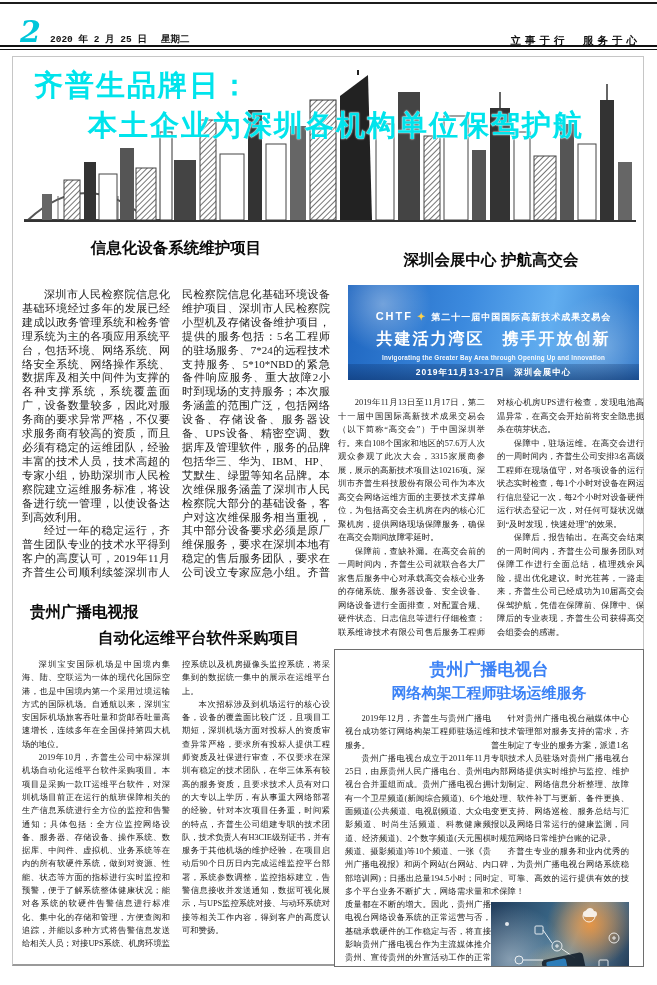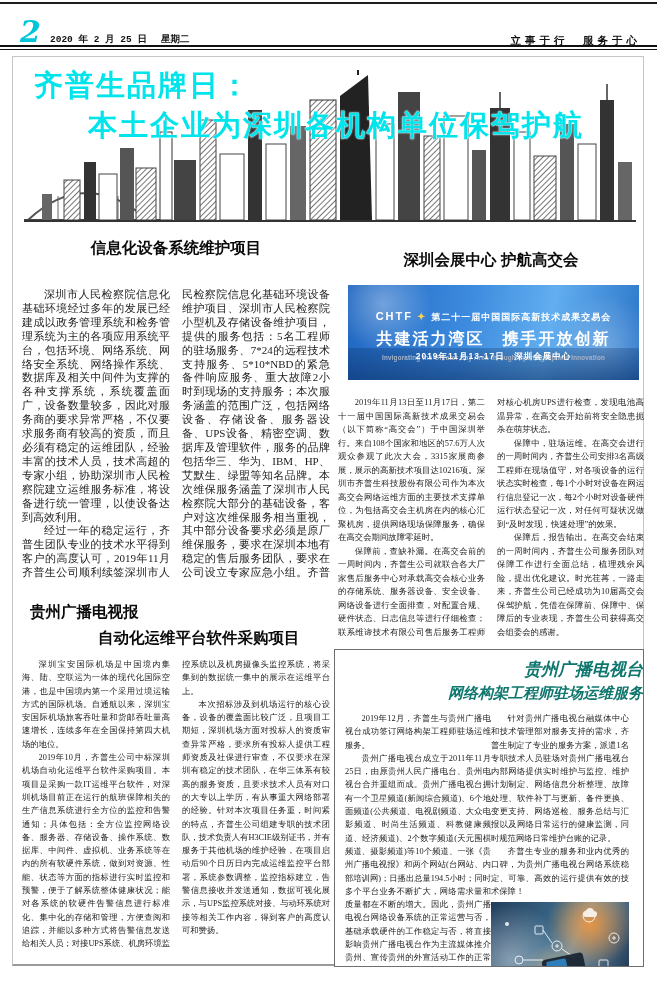--- a/index.html
+++ b/index.html
@@ -58,29 +58,29 @@
       linear-gradient(100deg,#1f66c0 0%,#3c8ade 40%,#62aef0 68%,#2a74c8 100%);
     font-family:"Liberation Sans",sans-serif; }
   .banner-top { margin-top:25px; text-align:center; font-size:9px; font-weight:bold;
     letter-spacing:1px; }
   .banner-top .chtf { font-size:11px; font-weight:900; letter-spacing:2px; margin-right:4px; }
   .banner-top .spark { color:#ffd24a; margin-right:5px; font-size:10px; }
   .banner-cn { margin-top:5px; text-align:center; font-size:16px; font-weight:900;
     letter-spacing:2px; }
   .banner-en { margin-top:4px; text-align:center; font-size:6.3px; font-weight:bold;
     opacity:.95; letter-spacing:.2px; }
-  .banner-date { position:absolute; left:0; bottom:0; width:100%; height:32px;
+  .banner-date { position:absolute; left:0; bottom:0; width:100%; height:16px;
     background:linear-gradient(180deg,rgba(8,40,92,.25),rgba(8,40,92,.55));
     text-align:center; font-size:8.5px; font-weight:bold; line-height:16px; letter-spacing:1px; }
 
   
   .gz-box { left:334px; top:649px; width:310px; height:318px; background:#fff;
     border:1px solid #6e6e6e; overflow:hidden; }
-  .gz-t { text-align:right; color:#0f766e; font-weight:800;
-    font-family:"Liberation Sans",sans-serif;font-style:italic; }
+  .gz-t { text-align:center; color:#3b82f6; font-weight:800;
+    font-family:"Liberation Sans",sans-serif; }
   .gz-t1 { margin-top:8px; font-size:17px; }
   .gz-t2 { margin-top:3px; font-size:15px; }
   .gz-cols { display:flex; padding:9px 8px 4px 10px; }
   .gz-col { text-align:justify; color:#1b1b1b; font-size:8.3px; line-height:13.3px; }
   .gz-col p { text-indent:2em; }
   .gz-left { width:146px; }
   .gz-right { width:138px; }
   .photo { margin-top:4px; width:138px; height:80px; position:relative; overflow:hidden;
     background:
       radial-gradient(circle at 72% 28%, rgba(242,150,60,.9), transparent 38%),

